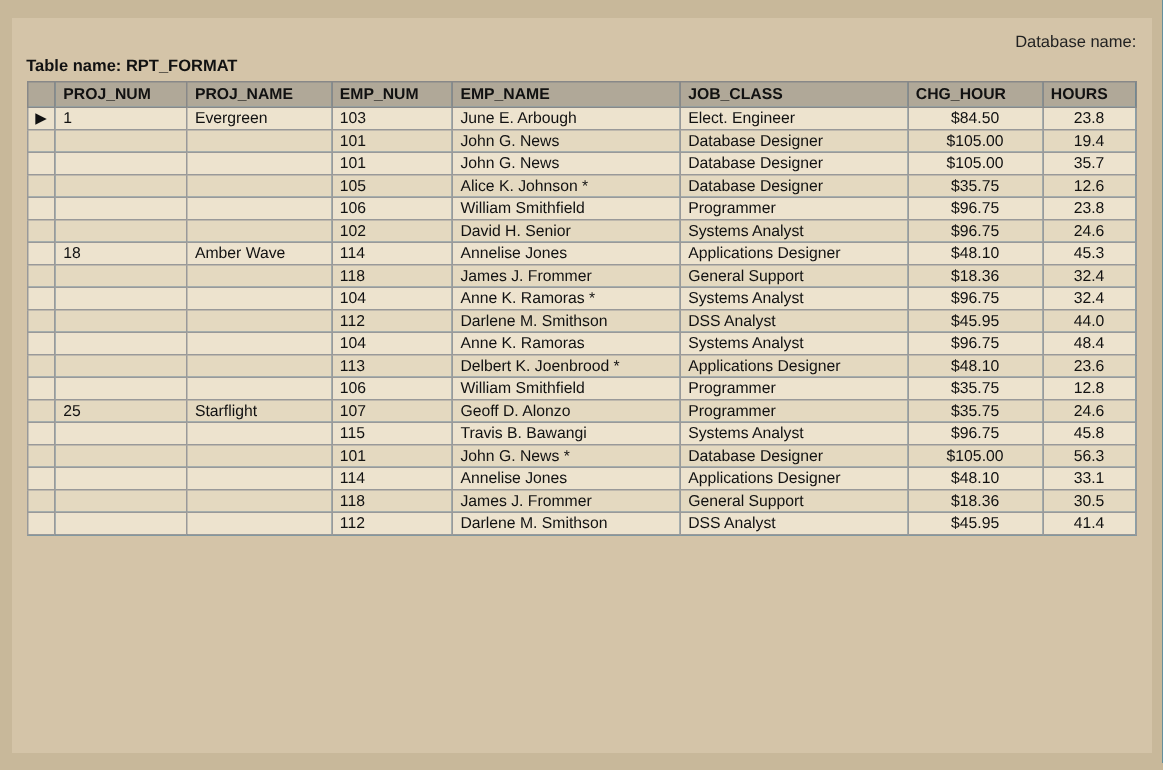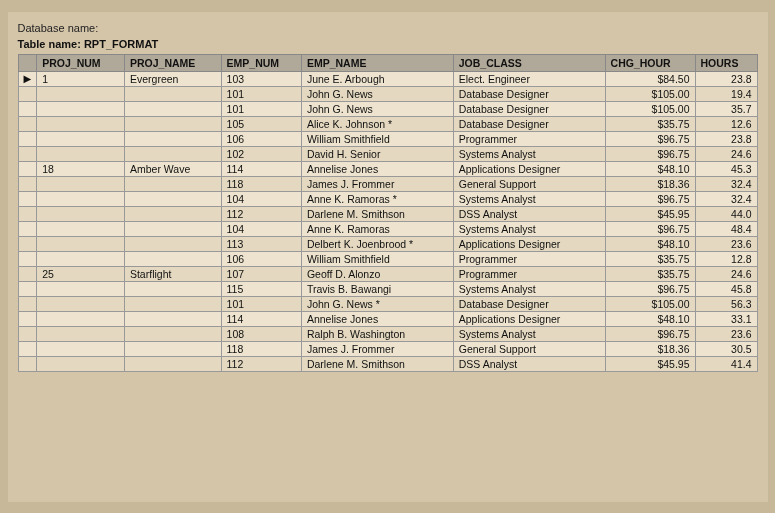--- a/index.html
+++ b/index.html
@@ -16,21 +16,21 @@
     }
     .screen {
       background: #d4c4a8;
       width: 760px;
       height: 490px;
       padding: 10px;
       position: relative;
     }
     .top-bar {
       display: flex;
-      justify-content: flex-start;
+      justify-content: flex-end;
       margin-bottom: 4px;
     }
     .db-label {
       font-size: 11px;
       color: #222;
     }
     .table-title {
       font-weight: bold;
       font-size: 11px;
       margin-bottom: 4px;
@@ -65,22 +65,22 @@
       width: 14px;
       text-align: center;
       font-size: 10px;
       color: #111;
     }
     .proj-num { min-width: 45px; }
     .proj-name { min-width: 70px; }
     .emp-num { min-width: 45px; margin-left: 23px; }
     .emp-name { min-width: 120px; margin-top: 40px; }
     .job-class { min-width: 120px; margin-left: 26px; }
-    .chg-hour { min-width: 60px; text-align: right; }
-    .hours { min-width: 40px; text-align: right; }
+    .chg-hour { min-width: 60px; text-align: center; }
+    .hours { min-width: 40px; text-align: center; }
     .bottom-bar {
       margin-top: 6px;
       font-size: 10px;
       color: #333;
     }
   </style>
 </head>
 <body>
 
 <div class="screen">
@@ -269,30 +269,20 @@
           <td class="emp-num">114</td>
           <td class="emp-name">Annelise Jones</td>
           <td class="job-class">Applications Designer</td>
           <td class="chg-hour">$48.10</td>
           <td class="hours">33.1</td>
         </tr>
         <tr>
           <td class="arrow-cell"></td>
           <td class="proj-num"></td>
           <td class="proj-name"></td>
-          <td class="emp-num">108</td>
-          <td class="emp-name">Ralph B. Washington</td>
-          <td class="job-class">Systems Analyst</td>
-          <td class="chg-hour">$96.75</td>
-          <td class="hours">23.6</td>
-        </tr>
-        <tr>
-          <td class="arrow-cell"></td>
-          <td class="proj-num"></td>
-          <td class="proj-name"></td>
           <td class="emp-num">118</td>
           <td class="emp-name">James J. Frommer</td>
           <td class="job-class">General Support</td>
           <td class="chg-hour">$18.36</td>
           <td class="hours">30.5</td>
         </tr>
         <tr>
           <td class="arrow-cell"></td>
           <td class="proj-num"></td>
           <td class="proj-name"></td>

